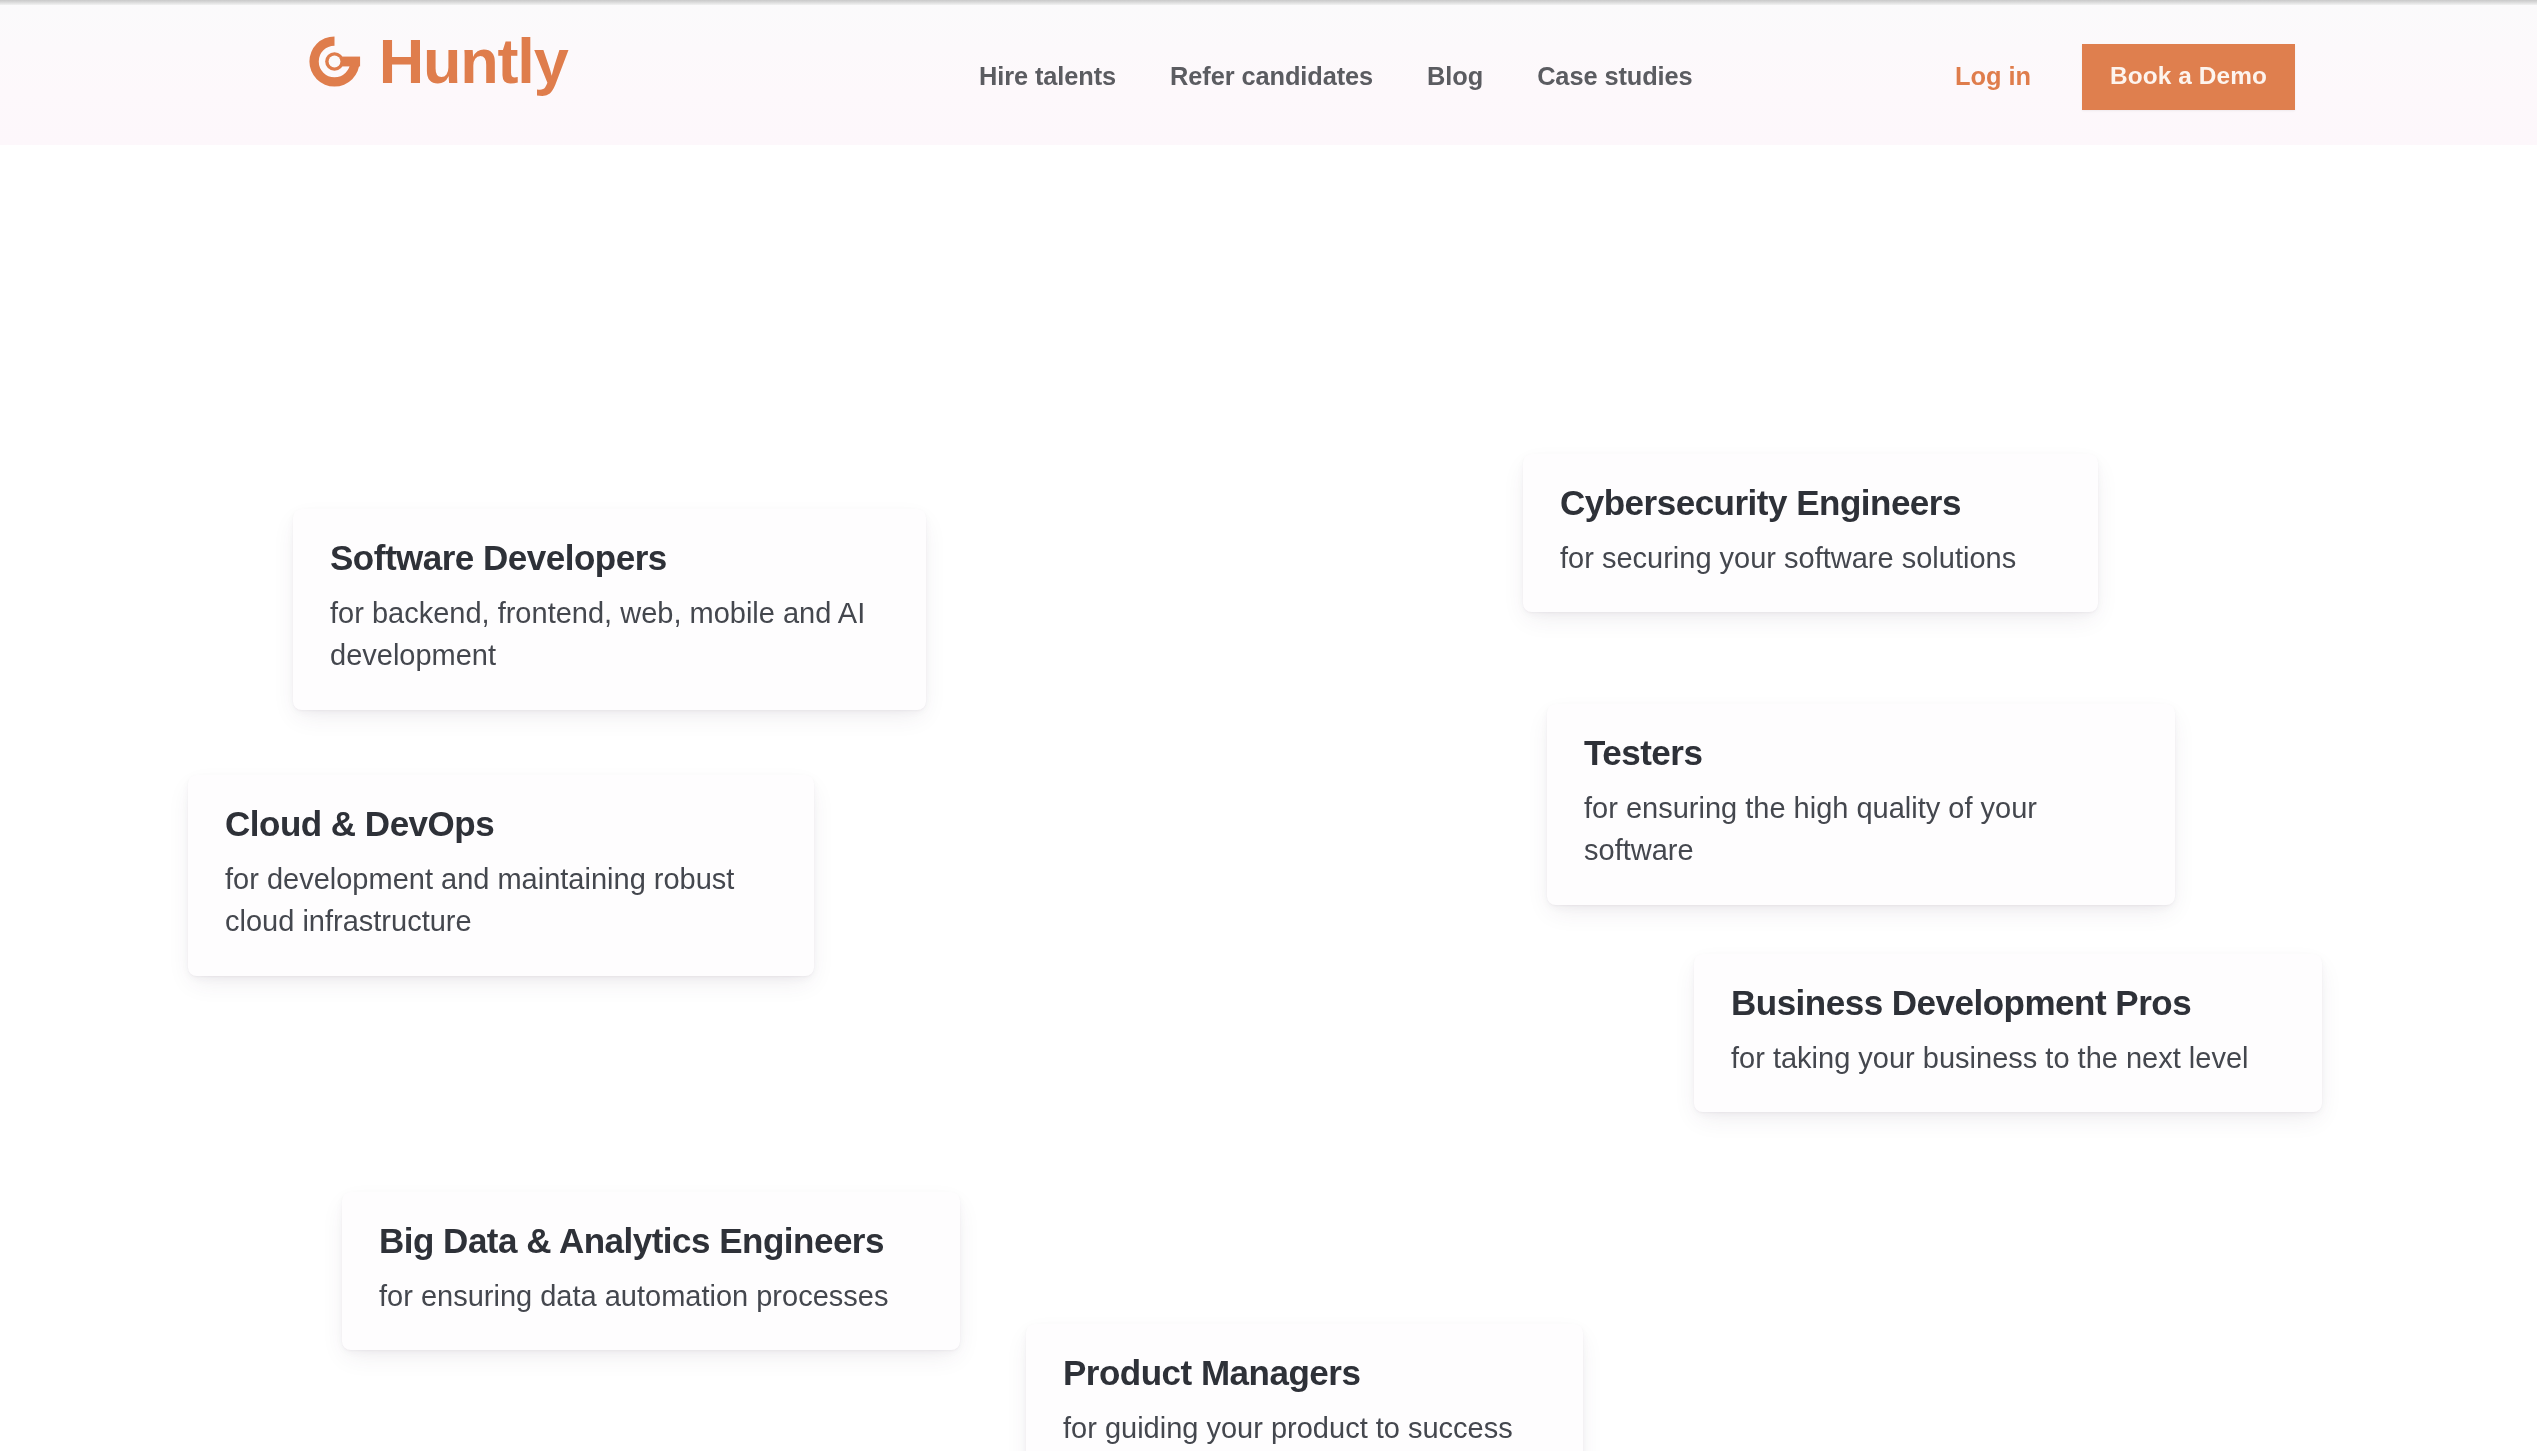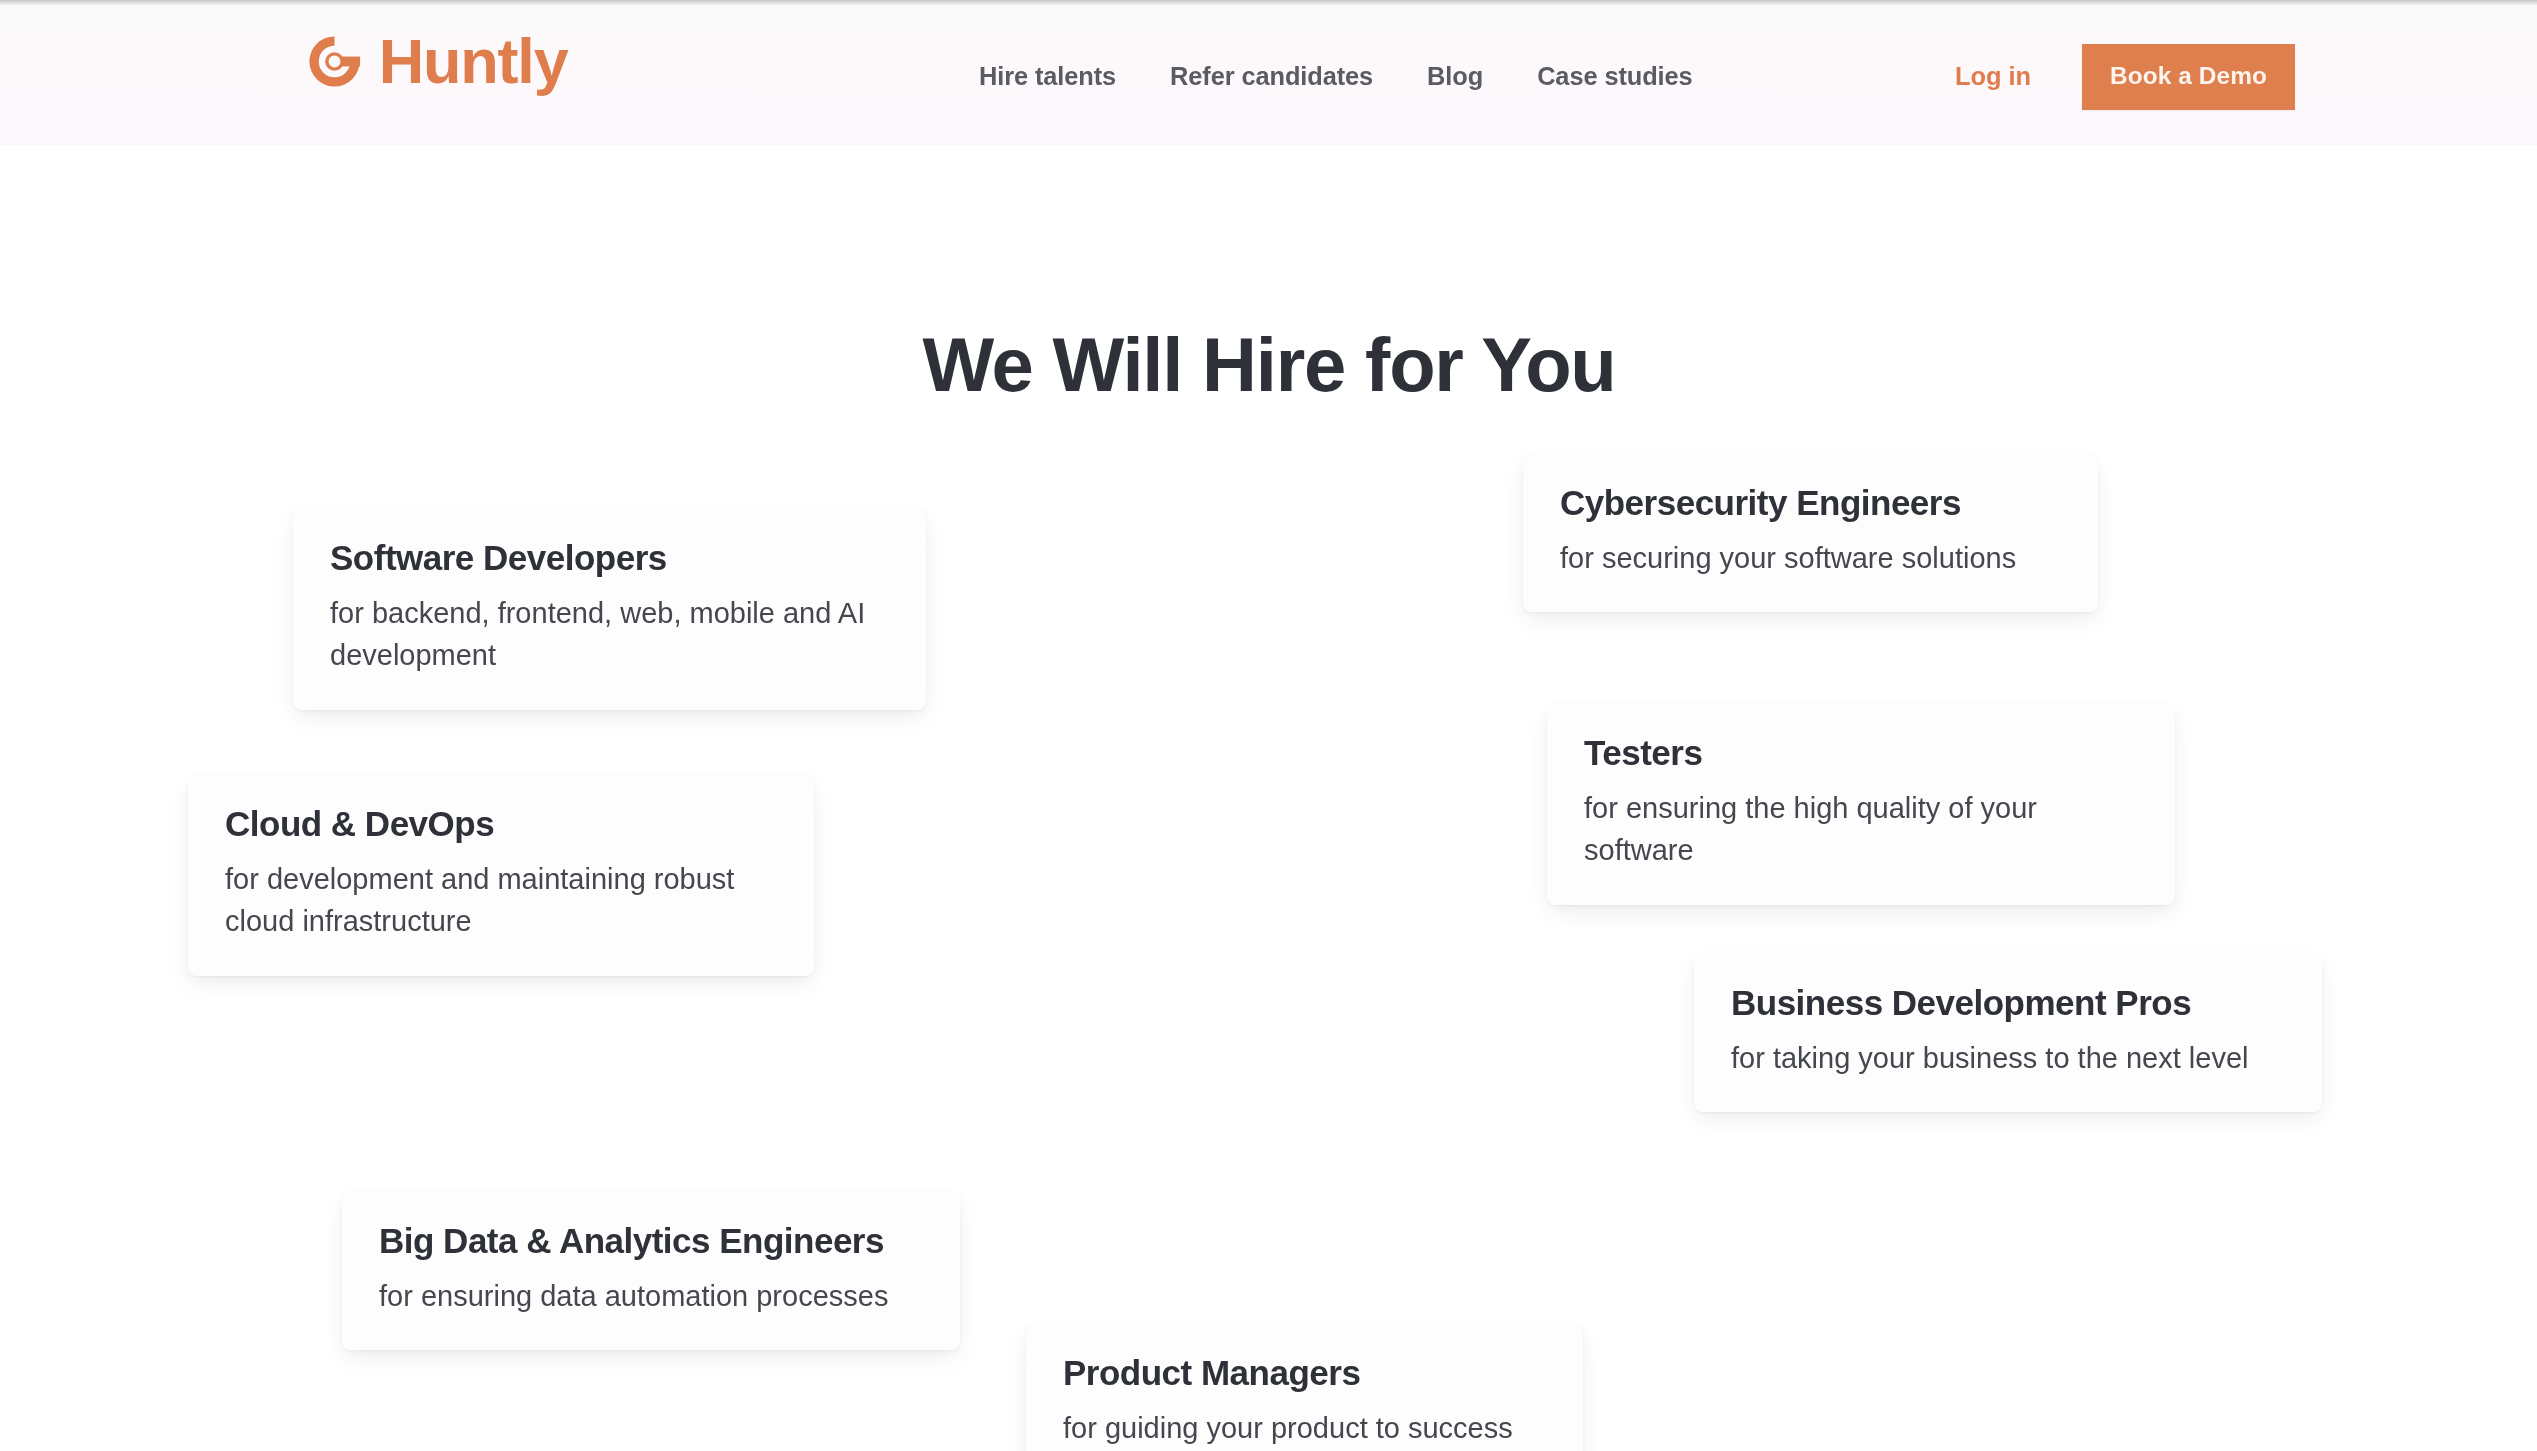--- a/index.html
+++ b/index.html
@@ -201,21 +201,20 @@
     <div class="header-actions">
       <a class="login-link" href="#">Log in</a>
       <button class="demo-button" type="button">Book a Demo</button>
     </div>
 
   </div>
 </header>
 
 <main class="hero">
 
-  <h1 class="section-title">We Will Hire for You</h1>
 
   <div class="card" id="card-software-developers">
     <h2 class="card-title">Software Developers</h2>
     <p class="card-desc">for backend, frontend, web, mobile and AI development</p>
   </div>
 
   <div class="card" id="card-cloud-devops">
     <h2 class="card-title">Cloud &amp; DevOps</h2>
     <p class="card-desc">for development and maintaining robust cloud infrastructure</p>
   </div>

